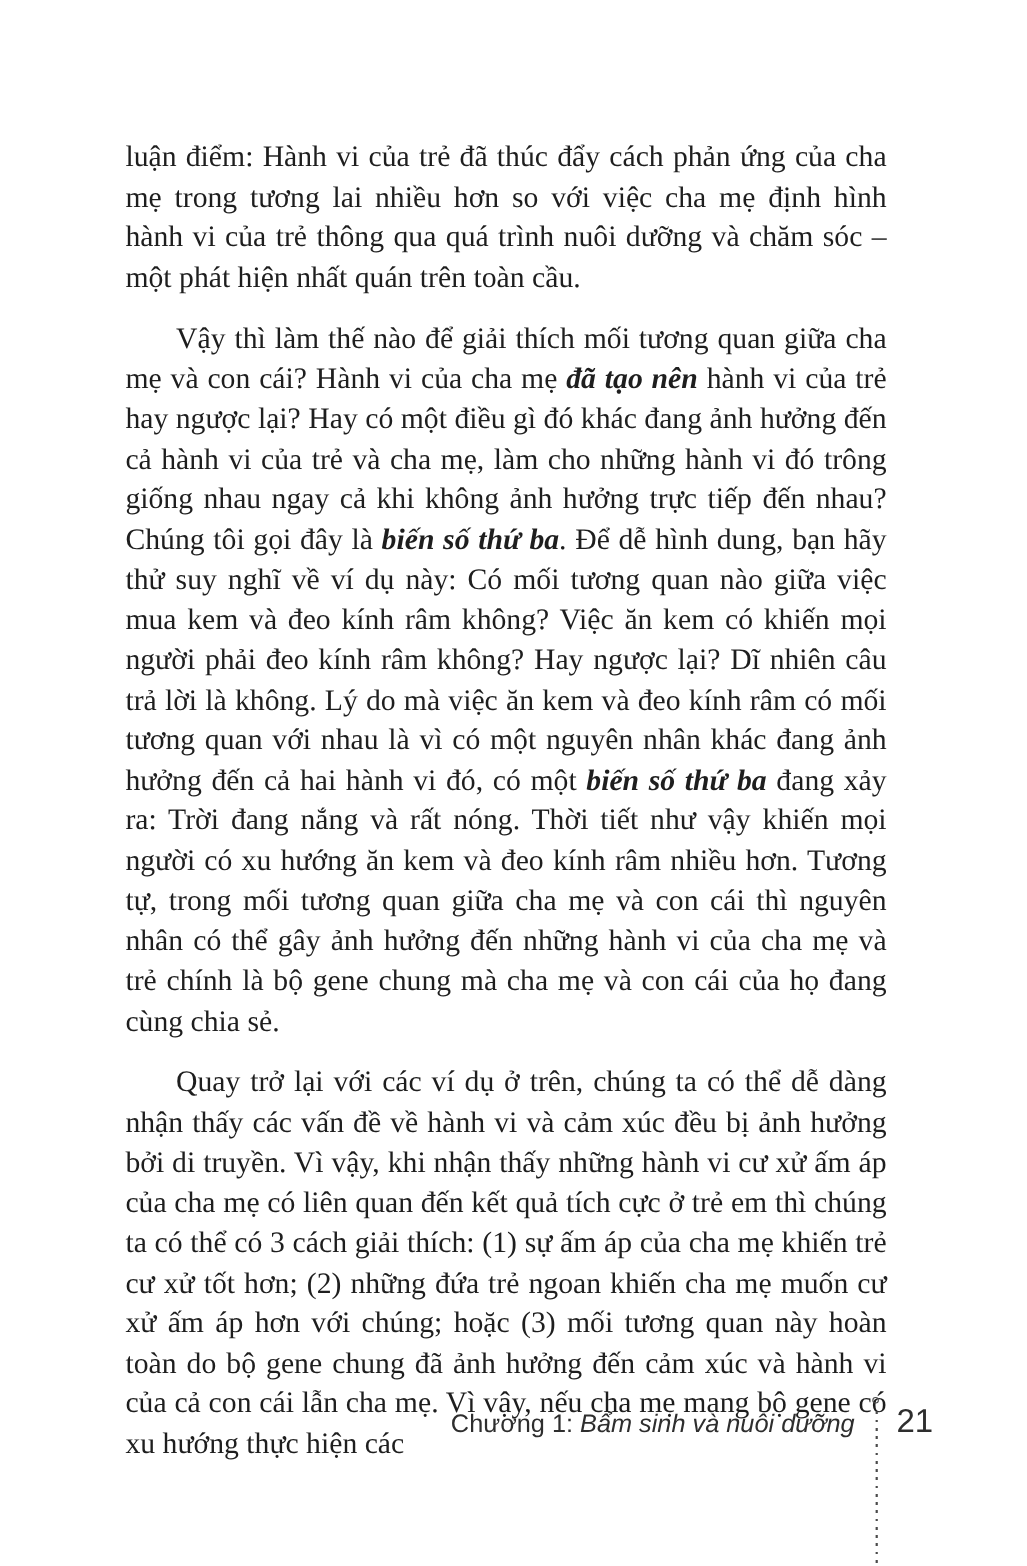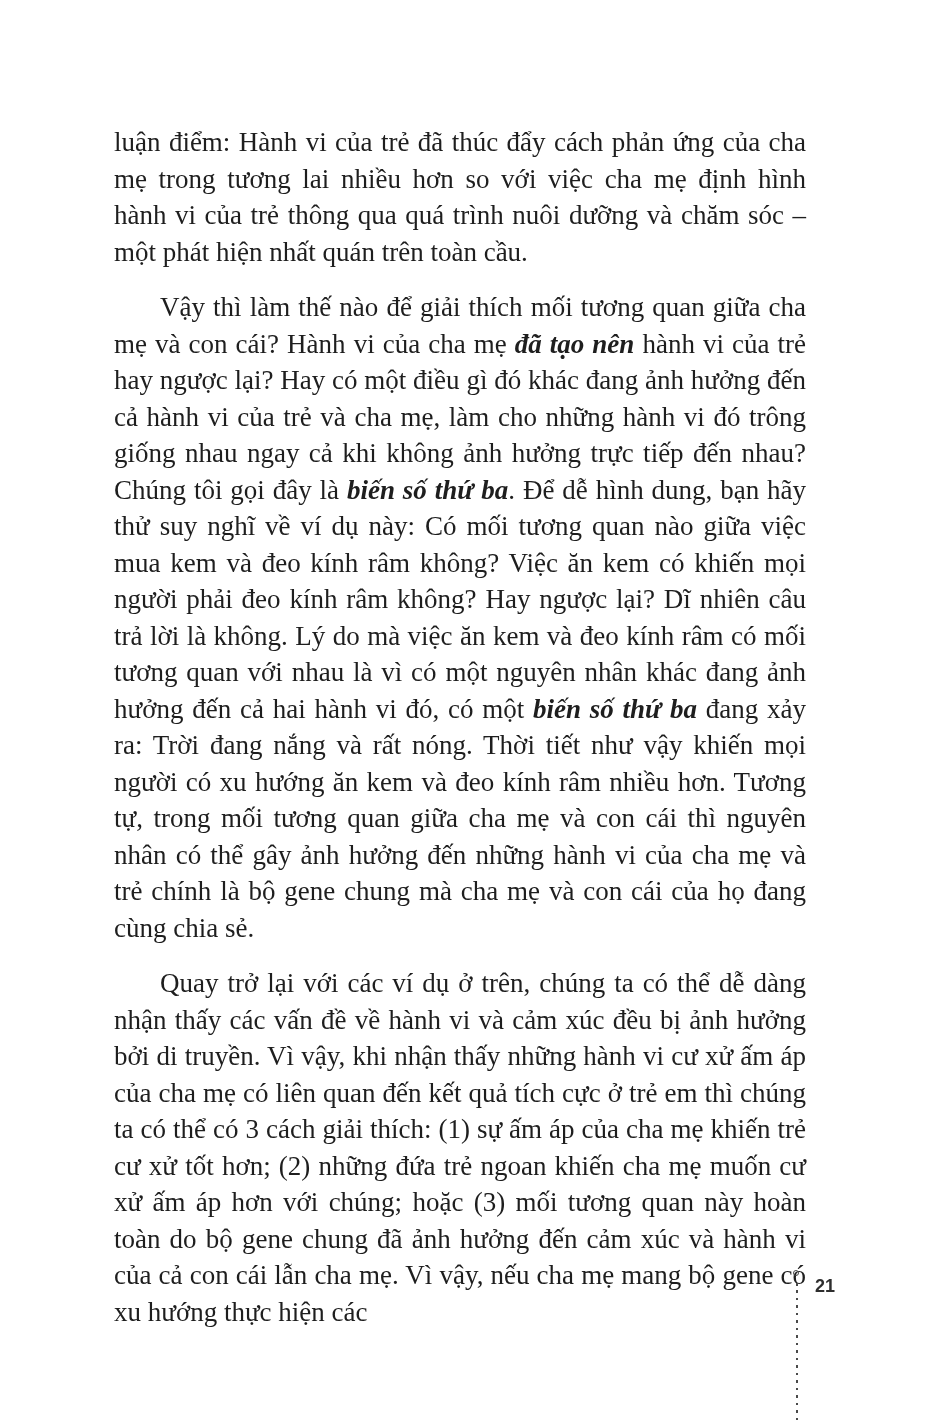--- a/index.html
+++ b/index.html
@@ -33,21 +33,21 @@
     font-family:"Liberation Sans","DejaVu Sans",sans-serif;
     font-size:23px;
     color:var(--footer-text);
     white-space:nowrap;
   }
   .footer-chapter .title-italic{font-style:italic;}
   .page-number{
     position:absolute;
     top:1276px;left:815px;
     font-family:"Liberation Sans","DejaVu Sans",sans-serif;
-    font-size:18px;font-weight:700;
+    font-size:30px;font-weight:400;
     color:var(--footer-text);
   }
   .dotted-rule-ring{
     position:absolute;
     left:793px;top:1270px;
     width:4px;height:4px;
     border:1.5px solid var(--rule);
     border-radius:50%;
     background:transparent;
   }
@@ -66,19 +66,20 @@
 <body>
 
 <div class="page">
 
   <div class="body-text" id="paragraphs">
       <p class=""><span>luận điểm: Hành vi của trẻ đã thúc đẩy cách phản ứng của cha mẹ trong tương lai nhiều hơn so với việc cha mẹ định hình hành vi của trẻ thông qua quá trình nuôi dưỡng và chăm sóc – một phát hiện nhất quán trên toàn cầu.</span></p>
       <p class="indent"><span>Vậy thì làm thế nào để giải thích mối tương quan giữa cha mẹ và con cái? Hành vi của cha mẹ </span><em>đã tạo nên</em><span> hành vi của trẻ hay ngược lại? Hay có một điều gì đó khác đang ảnh hưởng đến cả hành vi của trẻ và cha mẹ, làm cho những hành vi đó trông giống nhau ngay cả khi không ảnh hưởng trực tiếp đến nhau? Chúng tôi gọi đây là </span><em>biến số thứ ba</em><span>. Để dễ hình dung, bạn hãy thử suy nghĩ về ví dụ này: Có mối tương quan nào giữa việc mua kem và đeo kính râm không? Việc ăn kem có khiến mọi người phải đeo kính râm không? Hay ngược lại? Dĩ nhiên câu trả lời là không. Lý do mà việc ăn kem và đeo kính râm có mối tương quan với nhau là vì có một nguyên nhân khác đang ảnh hưởng đến cả hai hành vi đó, có một </span><em>biến số thứ ba</em><span> đang xảy ra: Trời đang nắng và rất nóng. Thời tiết như vậy khiến mọi người có xu hướng ăn kem và đeo kính râm nhiều hơn. Tương tự, trong mối tương quan giữa cha mẹ và con cái thì nguyên nhân có thể gây ảnh hưởng đến những hành vi của cha mẹ và trẻ chính là bộ gene chung mà cha mẹ và con cái của họ đang cùng chia sẻ.</span></p>
       <p class="indent"><span>Quay trở lại với các ví dụ ở trên, chúng ta có thể dễ dàng nhận thấy các vấn đề về hành vi và cảm xúc đều bị ảnh hưởng bởi di truyền. Vì vậy, khi nhận thấy những hành vi cư xử ấm áp của cha mẹ có liên quan đến kết quả tích cực ở trẻ em thì chúng ta có thể có 3 cách giải thích: (1) sự ấm áp của cha mẹ khiến trẻ cư xử tốt hơn; (2) những đứa trẻ ngoan khiến cha mẹ muốn cư xử ấm áp hơn với chúng; hoặc (3) mối tương quan này hoàn toàn do bộ gene chung đã ảnh hưởng đến cảm xúc và hành vi của cả con cái lẫn cha mẹ. Vì vậy, nếu cha mẹ mang bộ gene có xu hướng thực hiện các</span></p>
     </div>
 
+  <div class="footer-chapter"><span>Chương 1: </span><span class="title-italic">Bẩm sinh và nuôi dưỡng</span></div>
 
   <div class="dotted-rule-ring"></div>
   <div class="dotted-rule"></div>
 
   <div class="page-number">21</div>
 
 </div>
 
 </body></html>

